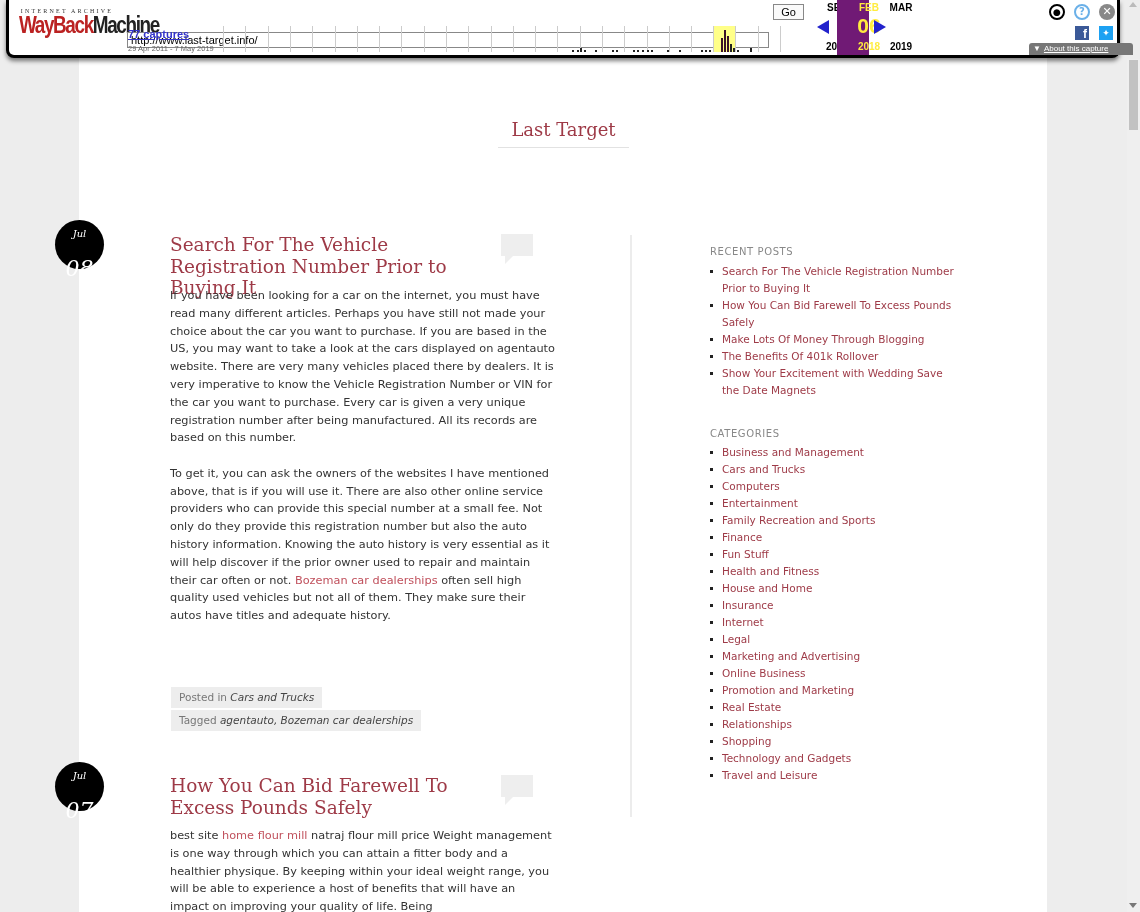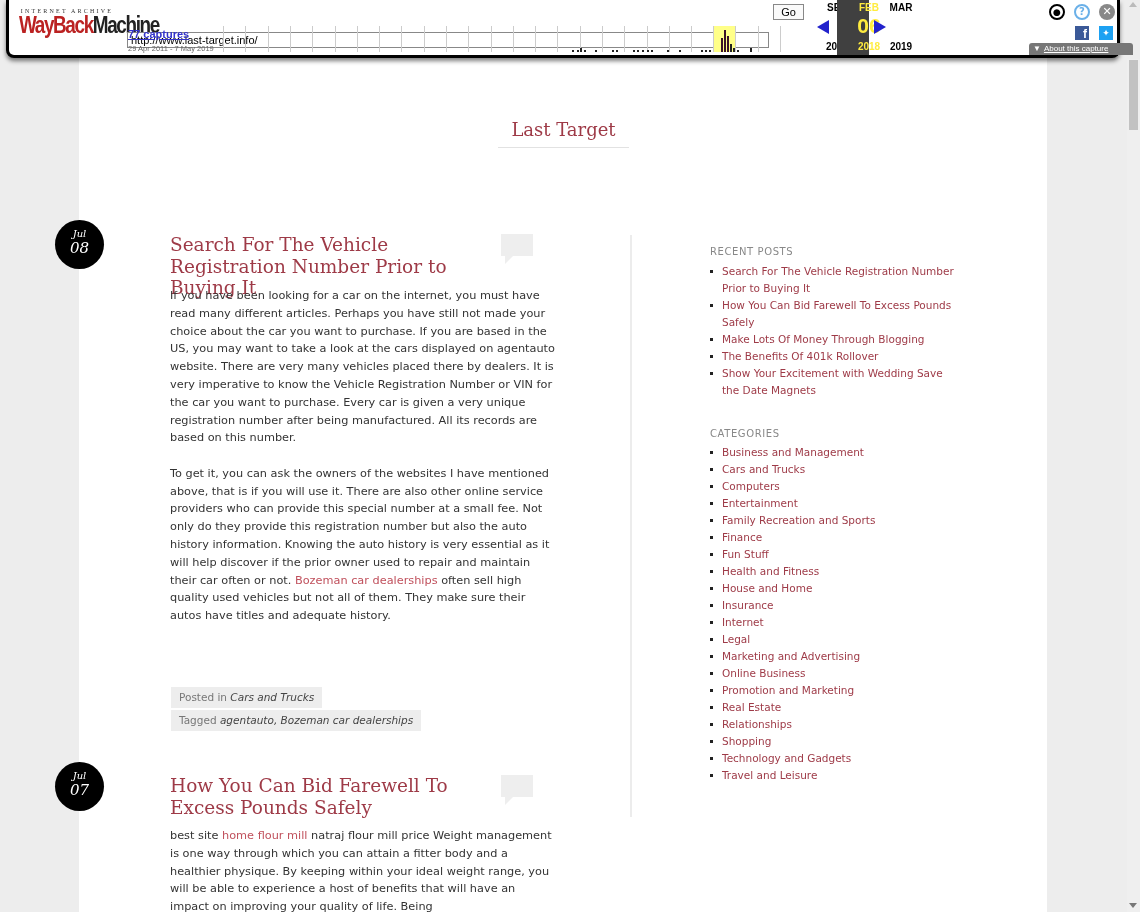--- a/index.html
+++ b/index.html
@@ -21,40 +21,40 @@
   .wb-captures { position: absolute; left: 119px; top: 28px; font-family: "Liberation Sans", sans-serif; font-size: 11px; font-weight: bold; color: #33c; text-decoration: underline; }
   .wb-range { position: absolute; left: 119px; top: 44px; font-family: "Liberation Sans", sans-serif; font-size: 7.5px; color: #666; }
   .wb-spark { position: absolute; left: 214px; top: 26px; width: 580px; height: 26px; }
   .wb-spark .tick { position: absolute; top: 0; width: 1px; height: 26px; background: #ccc; }
   .wb-spark .hl { position: absolute; left: 490px; top: 0; width: 22px; height: 26px; background: #ffff88; }
   .wb-spark .bar { position: absolute; bottom: 0; width: 2px; background: #222; }
   .wb-months { position: absolute; top: 0; height: 55px; font-family: "Liberation Sans", sans-serif; font-weight: bold; text-align: center; }
   .wb-months .m { font-size: 10px; position: absolute; top: 2px; width: 100%; }
   .wb-months .y { font-size: 10px; position: absolute; top: 41px; width: 100%; }
   .wb-prev { left: 798px; width: 30px; color: #000; }
-  .wb-cur { left: 828px; width: 32px; background: #404040; color: #ffec3f; }
+  .wb-cur { left: 828px; width: 32px; background: #701a75; color: #ffec3f; }
   .wb-cur .d { font-size: 21px; position: absolute; top: 14px; width: 100%; }
   .wb-next { left: 860px; width: 32px; color: #000; }
   .arr-l { position: absolute; left: 808px; top: 20px; width: 0; height: 0; border-top: 7px solid transparent; border-bottom: 7px solid transparent; border-right: 12px solid #22c; }
   .arr-r { position: absolute; left: 865px; top: 20px; width: 0; height: 0; border-top: 7px solid transparent; border-bottom: 7px solid transparent; border-left: 12px solid #22c; }
   .wb-icon { position: absolute; width: 16px; height: 16px; border-radius: 50%; font-family: "DejaVu Sans", sans-serif; font-size: 11px; text-align: center; line-height: 16px; font-weight: bold; }
   .ic-user { left: 1040px; top: 4px; border: 2px solid #000; background: #fff; line-height: 12px; font-size: 9px; }
   .ic-help { left: 1065px; top: 4px; border: 2px solid #6ab0e8; color: #6ab0e8; background: #fff; line-height: 12px; font-size: 10px; }
   .ic-close { left: 1090px; top: 4px; background: #888; color: #fff; }
   .ic-fb { position: absolute; left: 1066px; top: 26px; width: 14px; height: 14px; background: #3b5998; color: #fff; font-family: "Liberation Sans", sans-serif; font-weight: bold; font-size: 12px; text-align: right; padding-right: 2px; line-height: 16px; }
   .ic-tw { position: absolute; left: 1090px; top: 26px; width: 14px; height: 14px; background: #1da1f2; color: #fff; font-size: 9px; text-align: center; line-height: 14px; }
   .wb-about { position: absolute; left: 1020px; top: 43px; width: 104px; height: 12px; background: #777; border-radius: 3px 3px 0 0; color: #fff; font-family: "Liberation Sans", sans-serif; font-size: 8px; line-height: 12px; padding-left: 4px; white-space: nowrap; }
   .wb-about u { margin-left: 3px; }
 
   
   .page { position: absolute; left: 79px; top: 0; width: 968px; height: 912px; background: #fff; }
   .site-title { position: absolute; left: 419px; top: 119px; width: 131px; text-align: center; font-family: "DejaVu Serif", serif; font-size: 18px; color: #9e3a47; padding-bottom: 7px; border-bottom: 1px solid #e2e2e2; }
   .date-badge { position: absolute; left: -24px; width: 49px; height: 49px; border-radius: 50%; background: #000; color: #fff; text-align: center; font-family: "DejaVu Serif", serif; font-style: italic; }
   .date-badge .mon { display: block; font-size: 10px; margin-top: 9px; line-height: 10px; }
-  .date-badge .day { display: block; font-size: 15px; line-height: 18px; }
+  .date-badge .day { display: block; font-size: 22px; line-height: 18px; margin-top: 21px; }
 
   .post-title { position: absolute; left: 91px; width: 320px; font-family: "DejaVu Serif", serif; font-size: 18.5px; line-height: 21.5px; color: #9e3a47; }
   .comment-bubble { position: absolute; left: 422px; width: 32px; height: 22px; background: #eee; }
   .comment-bubble::after { content: ""; position: absolute; left: 4px; bottom: -8px; border-top: 8px solid #eee; border-right: 8px solid transparent; }
   .post-body { position: absolute; left: 91px; width: 386px; font-family: "DejaVu Sans", sans-serif; font-size: 11.3px; line-height: 17.8px; color: #333; }
   .post-body p { margin-bottom: 17.6px; }
   .post-body a { color: #c0505c; text-decoration: none; }
   .meta { position: absolute; left: 92px; height: 21px; background: #ededed; font-family: "DejaVu Sans", sans-serif; font-size: 10.5px; line-height: 21px; color: #777; padding: 0 8px; white-space: nowrap; }
   .meta i { color: #444; }
 

